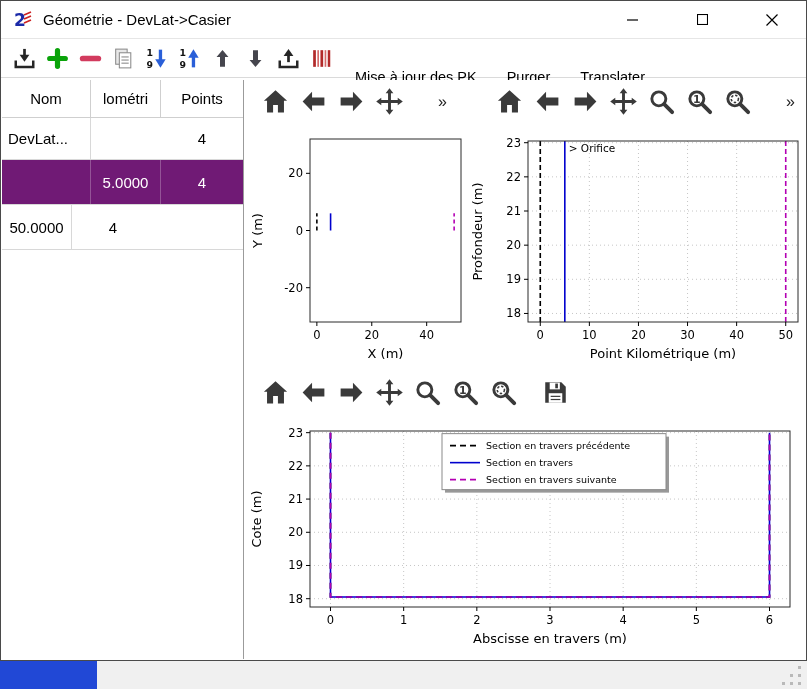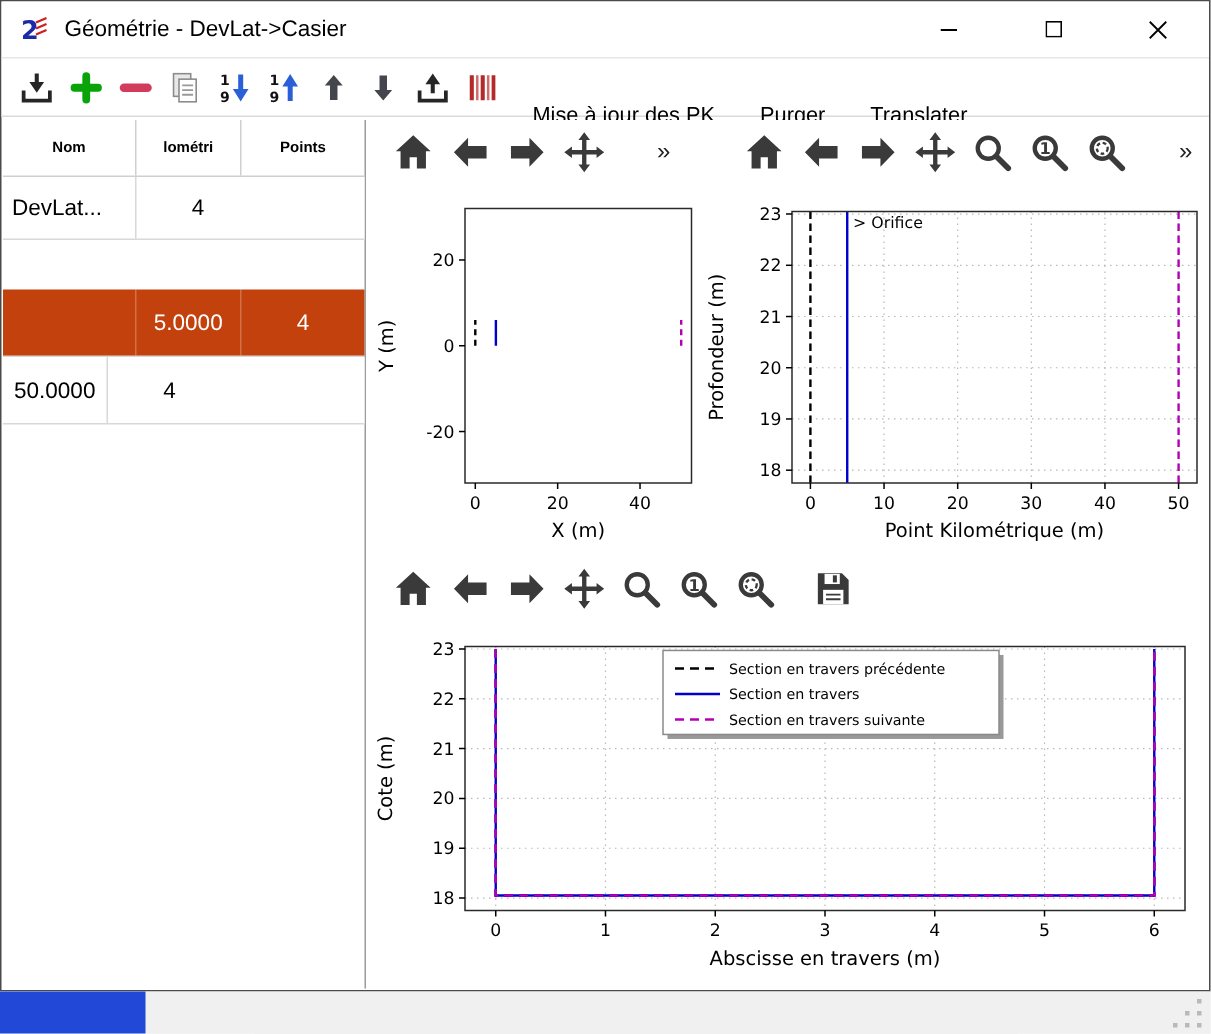--- a/index.html
+++ b/index.html
@@ -22,30 +22,30 @@
   .toolbar {
     height: 40px; border-top: 1px solid #e6e6e6; border-bottom: 1px solid #dadada;
     display: flex; align-items: center; padding-left: 10px; gap: 6px; background: #fff;
   }
   .tb-btn { width: 27px; height: 27px; display: flex; align-items: center; justify-content: center; }
   .tb-actions { display: flex; gap: 30px; margin-left: 14px; font-size: 14.5px; color: #000; margin-top: 38px; }
   .tb-action { white-space: nowrap; }
   
   .content { position: absolute; top: 79px; left: 1px; right: 1px; bottom: 1px; display: flex; }
   .table-panel { width: 242px; border-right: 1px solid #9b9b9b; background: #fff; }
-  .thead { display: flex; height: 38px; font-weight: bold; font-size: 10px; border-bottom: 1px solid #cfcfcf; }
+  .thead { display: flex; height: 38px; font-weight: normal; font-size: 15px; border-bottom: 1px solid #cfcfcf; }
   .th { display: flex; align-items: center; justify-content: center; border-right: 1px solid #cfcfcf; overflow: hidden; white-space: nowrap; }
   .c1 { width: 89px; } .c2 { width: 70px; } .c3 { width: 82px; border-right: none; }
   .trow { display: flex; height: 45px; font-size: 15px; border-bottom: 1px solid #d8d8d8; background: #fff; }
-  .trow.first { height: 42px; }
+  .trow.first { height: 42px; justify-content: space-between; }
   .cell { display: flex; align-items: center; border-right: 1px solid #d8d8d8; overflow: hidden; white-space: nowrap; }
   .cell.nom { width: 89px; padding-left: 6px; }
   .cell.pk  { width: 70px; justify-content: center; }
   .cell.pts { width: 82px; justify-content: center; border-right: none; }
-  .trow.selected { background: #c2410c; color: #fff; margin-top: 33px; }
+  .trow.selected { background: #701a75; color: #fff; }
   .trow.selected .cell { border-right-color: rgba(255,255,255,0.25); }
   
   .plots-panel { flex: 1; position: relative; background: #fff; }
   .ptb { position: absolute; display: flex; align-items: center; gap: 7px; }
   .ptb-btn { width: 31px; height: 31px; display: flex; align-items: center; justify-content: center; }
   .ptb-btn[data-name="save-button"] { margin-left: 14px; }
   .chev { font-size: 16px; color: #222; margin-left: 26px; line-height: 1; }
   #toolbar-plan    { left: 16px;  top: 6px; }
   #toolbar-profile { left: 250px; top: 6px; }
   #toolbar-section { left: 16px;  top: 297px; }

